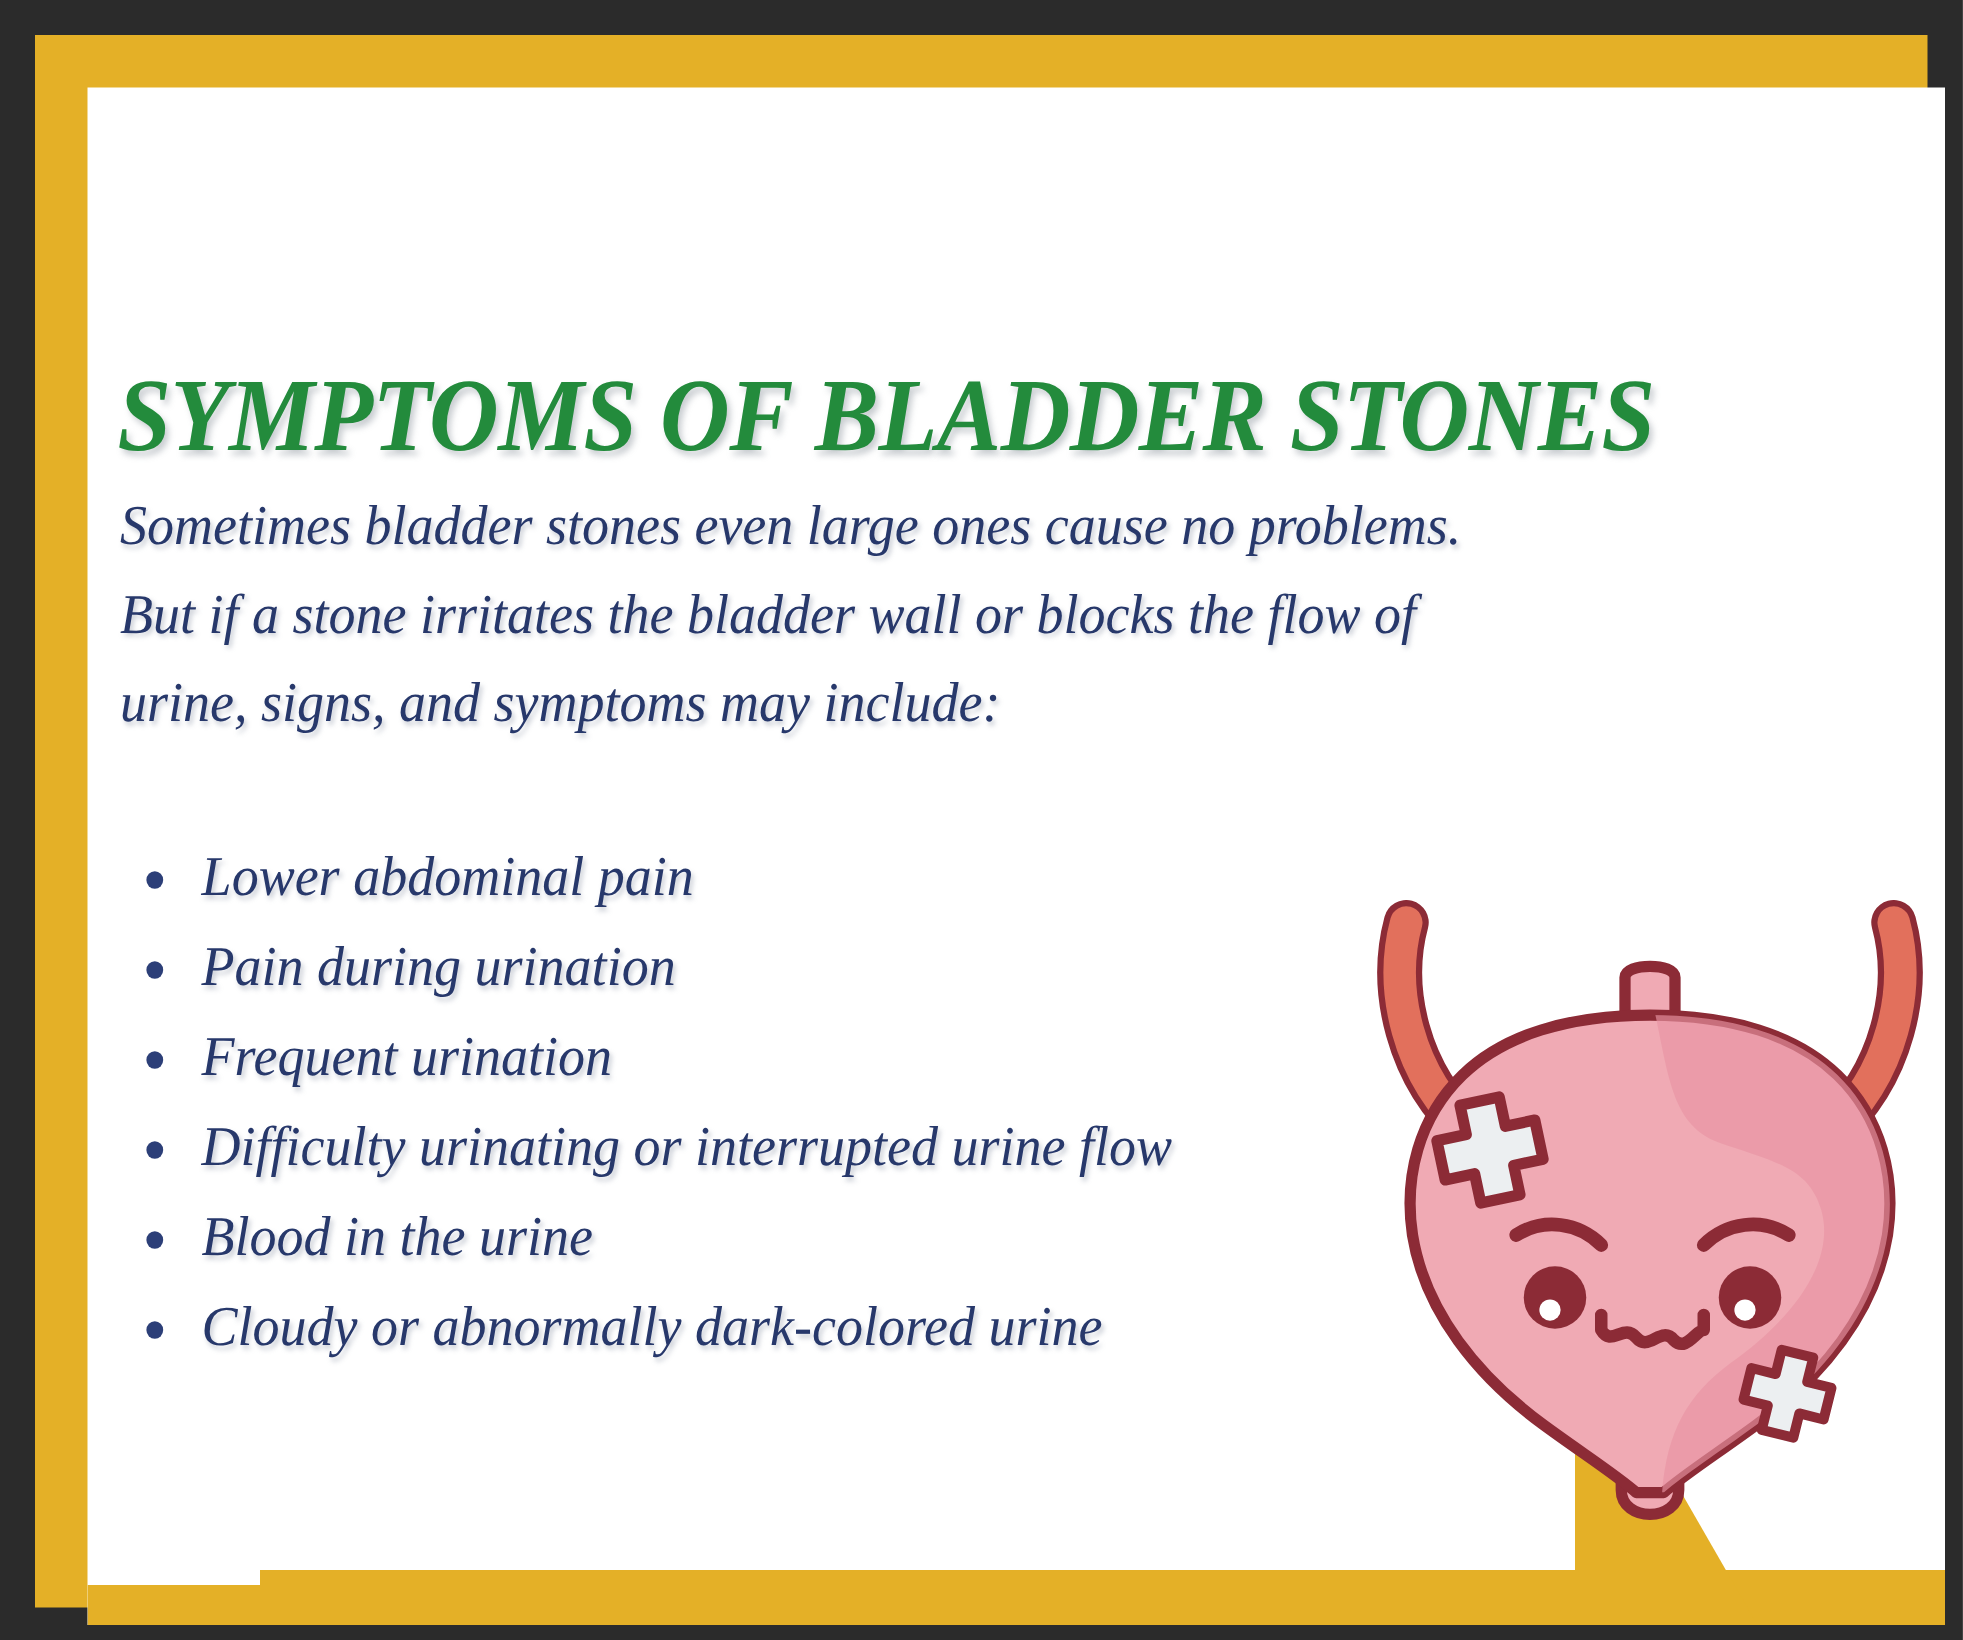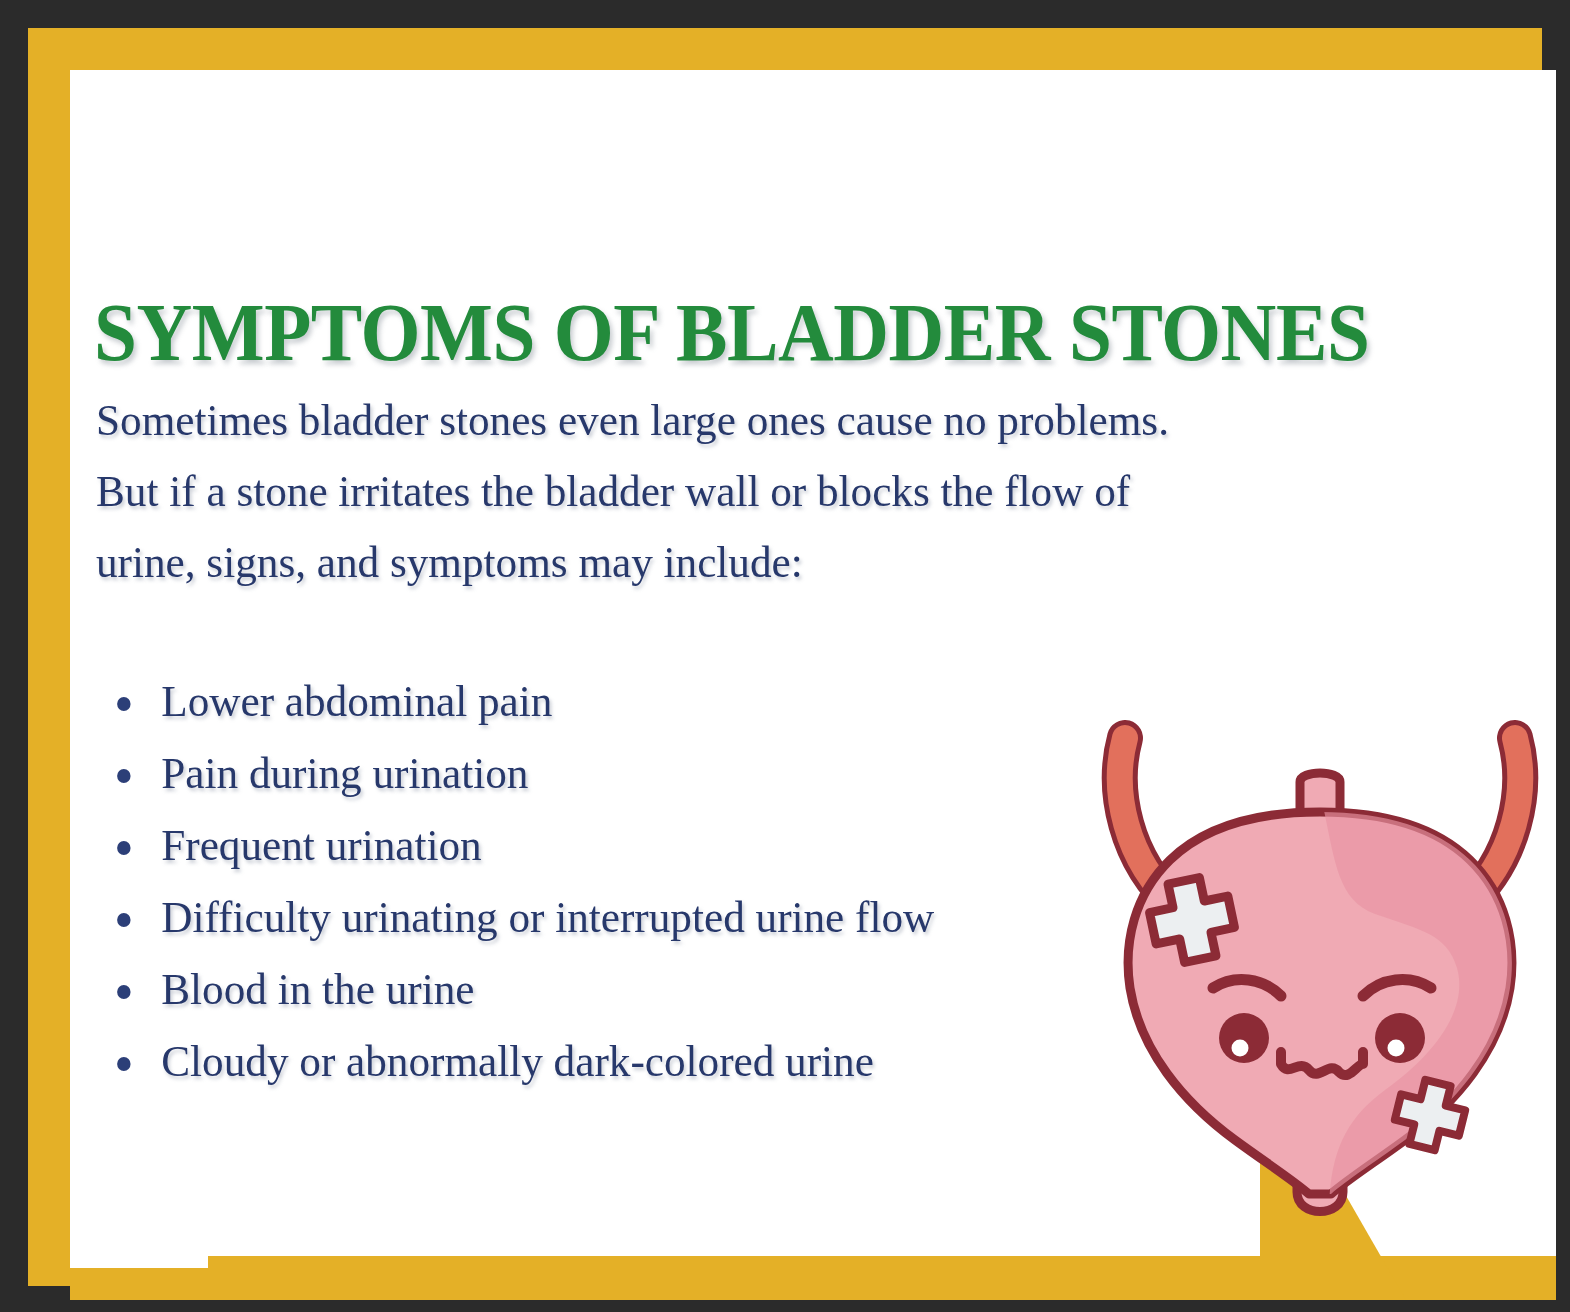--- a/index.html
+++ b/index.html
@@ -15,20 +15,21 @@
     font-family: "Liberation Serif", "DejaVu Serif", serif;
   }
 
   
   .poster {
     position: absolute;
     left: 0; top: 0;
     width: 1570px;
     height: 1312px;
     background: #2b2b2b;
+    font-style: italic;
   }
   .gold-frame {
     position: absolute;
     left: 28px;
     top: 28px;
     width: 1514px;      
     height: 1258px;
     background: #e4b027;
     box-sizing: border-box;
   }

